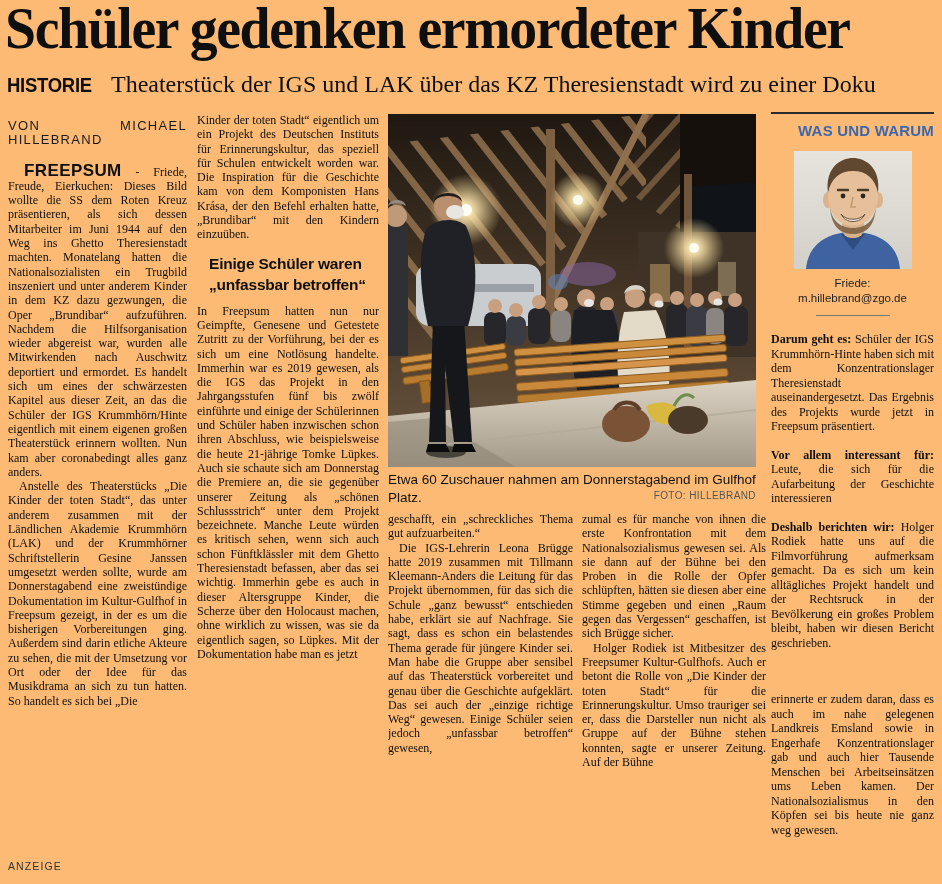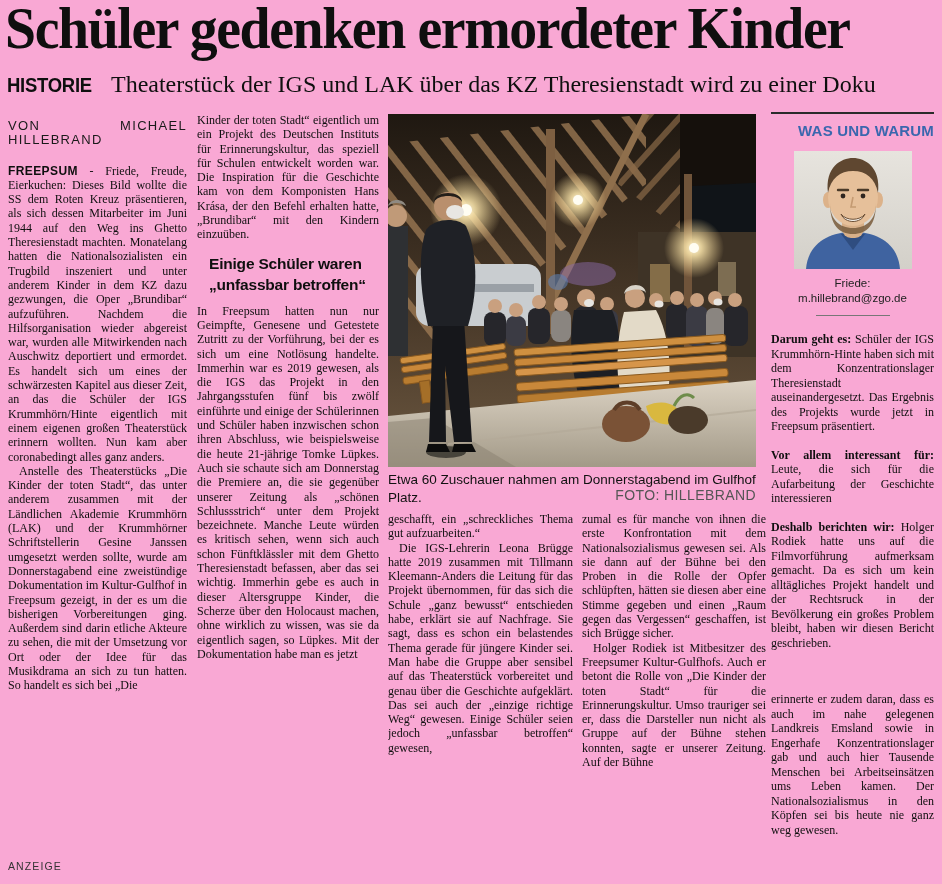--- a/index.html
+++ b/index.html
@@ -1,16 +1,16 @@
 <!DOCTYPE html>
 <html lang="de"><head>
 <meta charset="utf-8">
 <style>
   html,body{margin:0;padding:0;background:#ffffff;}
-  .page{position:relative;width:942px;height:884px;background:#f9a8d4;overflow:hidden;
+  .page{position:relative;width:942px;height:884px;background:#fdba74;overflow:hidden;
         font-family:"Liberation Serif",serif;color:#0f0f0f;}
 
   
   .headline{position:absolute;left:5px;top:-8px;margin:0;font-weight:700;
             font-size:60px;line-height:72px;letter-spacing:-1.5px;white-space:nowrap;
             transform:scaleX(.93);transform-origin:left;}
   .kicker{position:absolute;left:7px;top:69px;white-space:nowrap;font-size:24px;line-height:30px;}
   .kicker-label{display:inline-block;font-family:"Liberation Sans",sans-serif;font-weight:bold;
                 font-size:21px;letter-spacing:-.3px;transform:scaleX(.88);transform-origin:left;
                 margin-right:2px;}
@@ -18,30 +18,30 @@
           color:#1a1a1a;margin:3px 0 16px;}
 
   
   .col{position:absolute;text-align:justify;font-size:12px;line-height:14.3px;overflow:hidden;}
   .col1{left:8px;top:116px;width:179px;height:736px;}
   .col2{left:197px;top:113px;width:182px;height:771px;}
   .col3{left:388px;top:512px;width:185px;height:372px;}
   .col4{left:582px;top:512px;width:184px;height:372px;}
   .bp{margin:0;}
   .indent{text-indent:11px;}
-  .dateline{font-family:"Liberation Sans",sans-serif;font-weight:bold;font-size:12px;letter-spacing:.4px;}
+  .dateline{font-family:"Liberation Sans",sans-serif;font-weight:bold;font-size:17px;letter-spacing:.4px;margin-left:16px;}
   .subhead{font-family:"Liberation Sans",sans-serif;font-weight:bold;font-size:15.5px;
            line-height:21px;margin:11px 12px 9px;text-align:left;letter-spacing:-.2px;}
 
   
   .photo{position:absolute;left:388px;top:114px;width:368px;height:353px;margin:0;
          background:#2c241c;overflow:hidden;}
   .caption{position:absolute;left:388px;top:471px;width:368px;
            font-family:"Liberation Sans",sans-serif;font-size:13.5px;line-height:17.5px;color:#111;}
-  .credit{position:absolute;right:0;bottom:2px;font-size:14px;letter-spacing:.4px;color:#555;text-align:center;}
+  .credit{position:absolute;right:0;bottom:2px;font-size:10px;letter-spacing:.4px;color:#555;text-align:center;}
 
   
   .sidebar{position:absolute;left:771px;top:112px;width:163px;height:772px;overflow:hidden;}
   .sb-rule{border:none;border-top:2px solid #2b2b2b;margin:0 0 8px;}
   .sb-head{font-family:"Liberation Sans",sans-serif;font-weight:bold;font-size:15px;
            letter-spacing:.2px;margin:0 0 12px;text-align:right;}
   .portrait{width:118px;height:118px;margin:0 auto 7px;display:block;}
   .contact{text-align:center;font-family:"Liberation Sans",sans-serif;font-size:11.5px;
            line-height:15px;color:#222;}
   .sb-divider{width:74px;border:none;border-top:1px solid #777;margin:9px auto 16px;}

